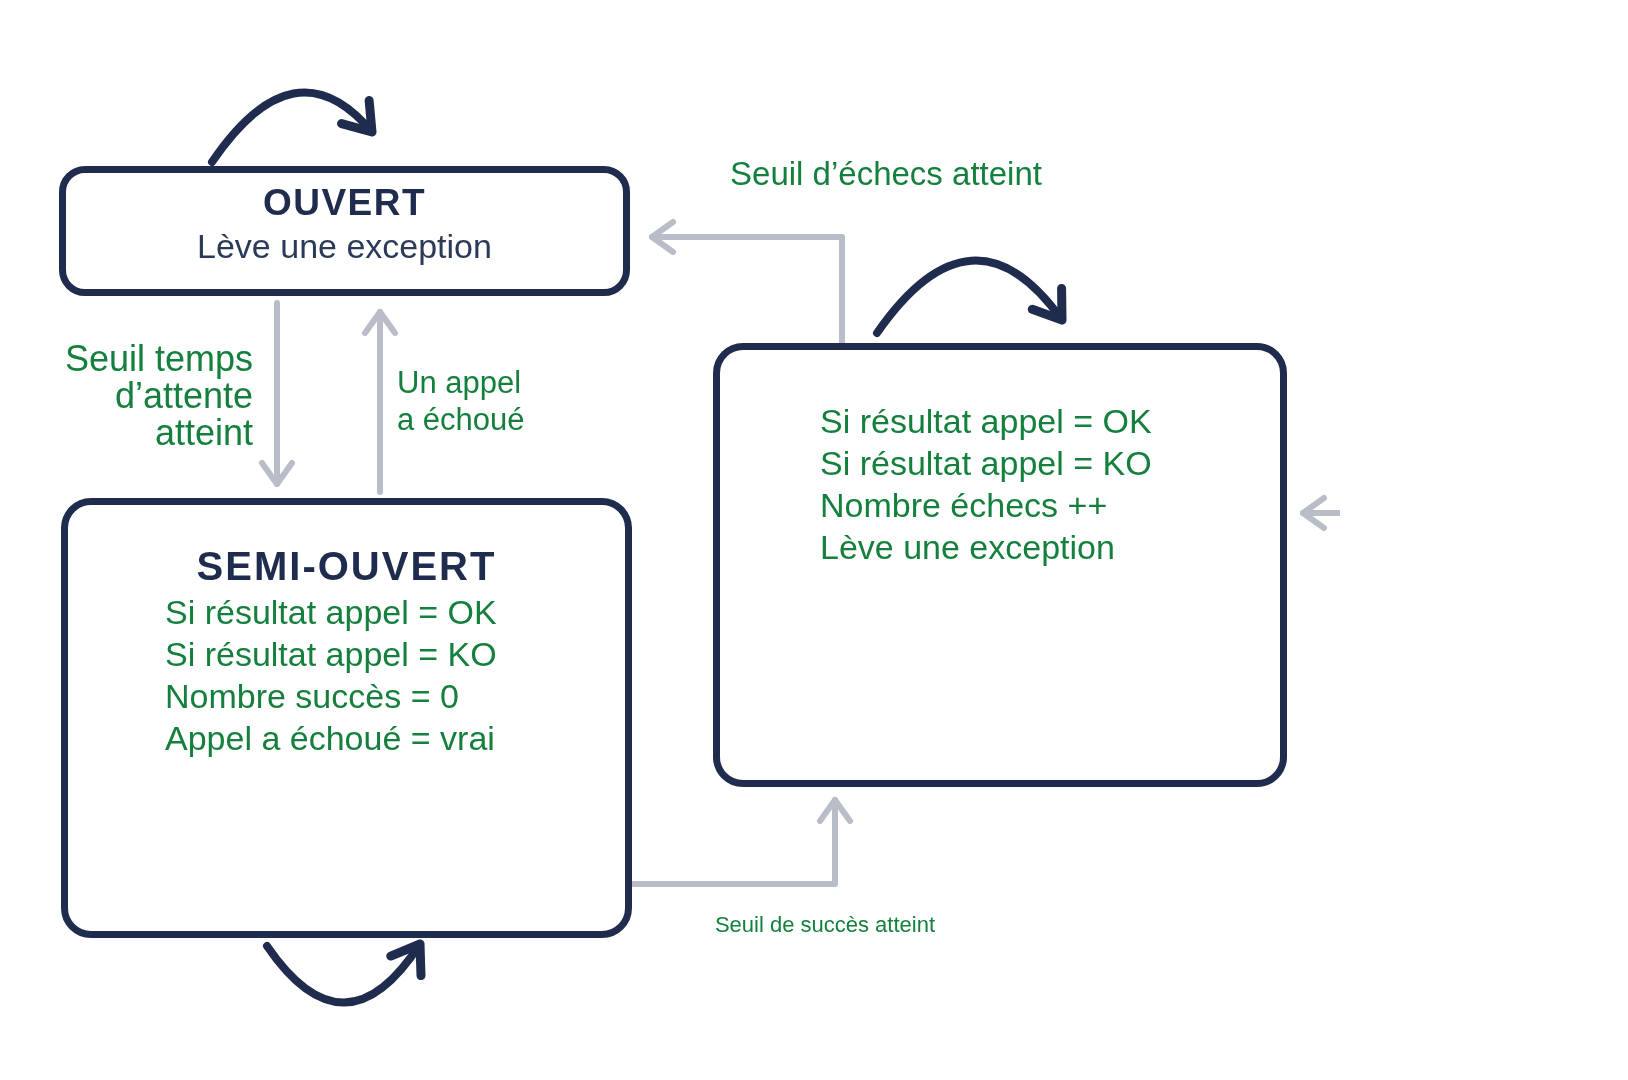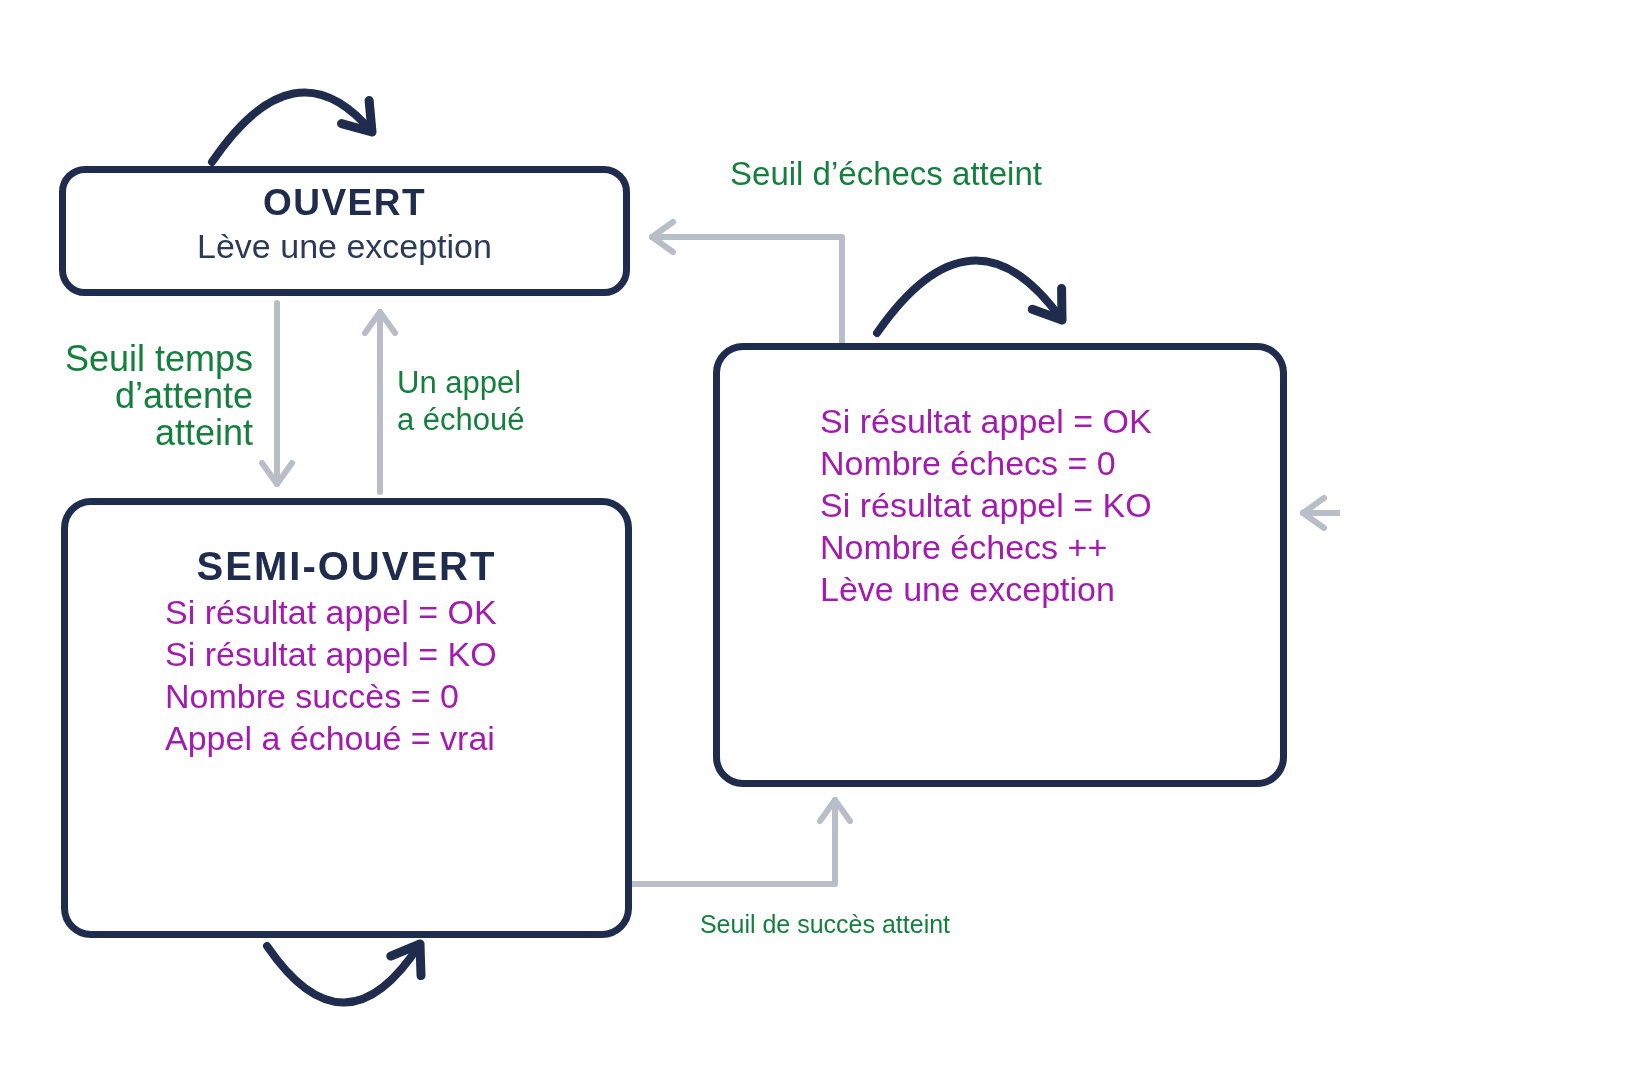--- a/index.html
+++ b/index.html
@@ -20,21 +20,21 @@
     z-index:2;
   }
   .state-title{
     font-weight:700;
     color:#1f2c4d;
     text-align:center;
     letter-spacing:2px;
     font-size:40px;
     line-height:50px;
   }
-  .state-body{font-size:34px;line-height:42px;color:#a21caf;}
+  .state-body{font-size:34px;line-height:42px;color:#15803d;}
   .para{}
   
   #box-ouvert{
     left:59px;top:166px;width:571px;height:130px;border-radius:26px;
     display:flex;flex-direction:column;align-items:center;justify-content:flex-start;
     padding-top:8px;
   }
   #box-ouvert .state-title{font-size:37px;line-height:44px;letter-spacing:1.5px;}
   #box-ouvert .state-subtitle{font-size:34px;line-height:42px;text-align:center;}
   
@@ -51,21 +51,21 @@
     background:#ffffff;z-index:2;
   }
   
   .t-label{
     position:absolute;z-index:3;
     font-size:32px;line-height:37px;color:#15803d;
   }
   #label-passant-ouvert{left:686px;top:155px;width:400px;text-align:center;font-size:33px;}
   #label-ouvert-semi{left:40px;top:340px;width:213px;text-align:right;font-size:36px;}
   #label-semi-ouvert{left:397px;top:364px;width:220px;text-align:left;font-size:31px;}
-  #label-semi-passant{left:625px;top:906px;width:400px;text-align:center;font-size:25px;}
+  #label-semi-passant{left:625px;top:906px;width:400px;text-align:center;font-size:22px;}
 </style>
 </head>
 <body>
 
 <div id="canvas">
 
   <svg class="overlay" viewBox="0 0 1628 1080" xmlns="http://www.w3.org/2000/svg">
     <defs>
       <marker id="mnavy" markerUnits="userSpaceOnUse" markerWidth="80" markerHeight="80" viewBox="-40 -40 80 80" refX="0" refY="0" orient="auto">
         <path d="M -26 -18 L 0 0 L -26 18" fill="none" stroke="#1f2c4d" stroke-width="9" stroke-linecap="round" stroke-linejoin="round"></path>
@@ -110,21 +110,20 @@
       <div class="para">
         <div>Appel a échoué = vrai</div>
       </div>
     </div>
   </div>
 
   <div class="state" id="box-passant">
     <div class="state-body">
       <div class="para">
         <div>Si résultat appel = OK</div>
-        <div>Nombre échecs = 0</div>
       </div>
       <div class="para">
         <div>Si résultat appel = KO</div>
         <div>Nombre échecs ++</div>
       </div>
       <div class="para">
         <div>Lève une exception</div>
       </div>
     </div>
   </div>

